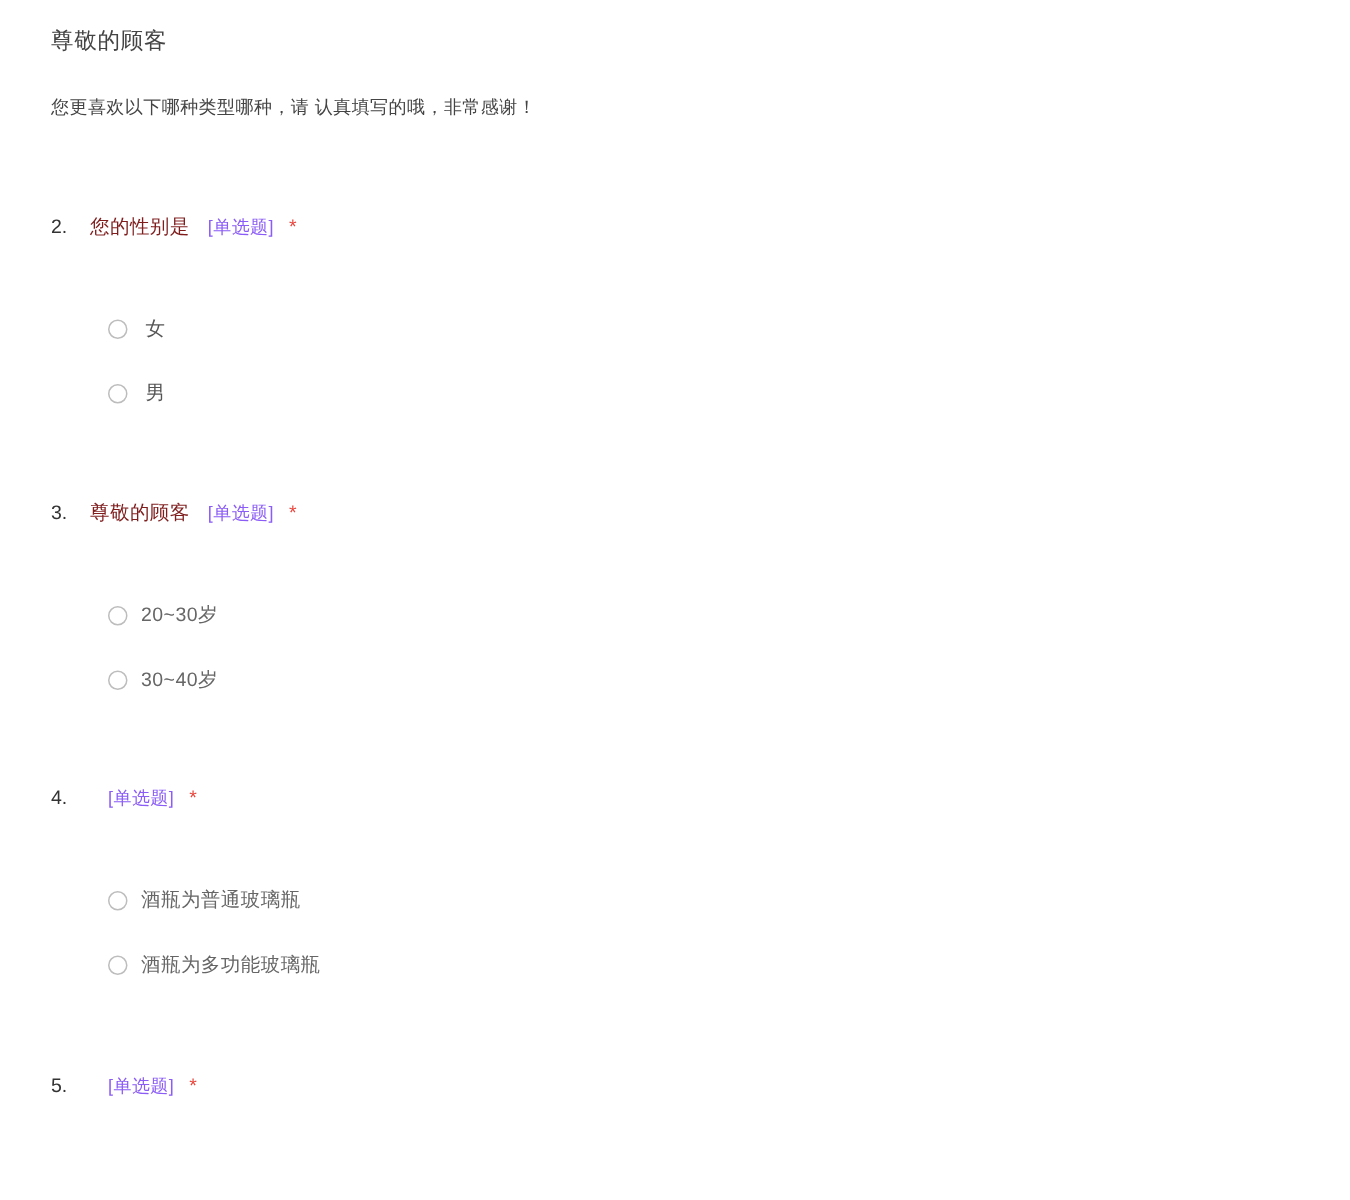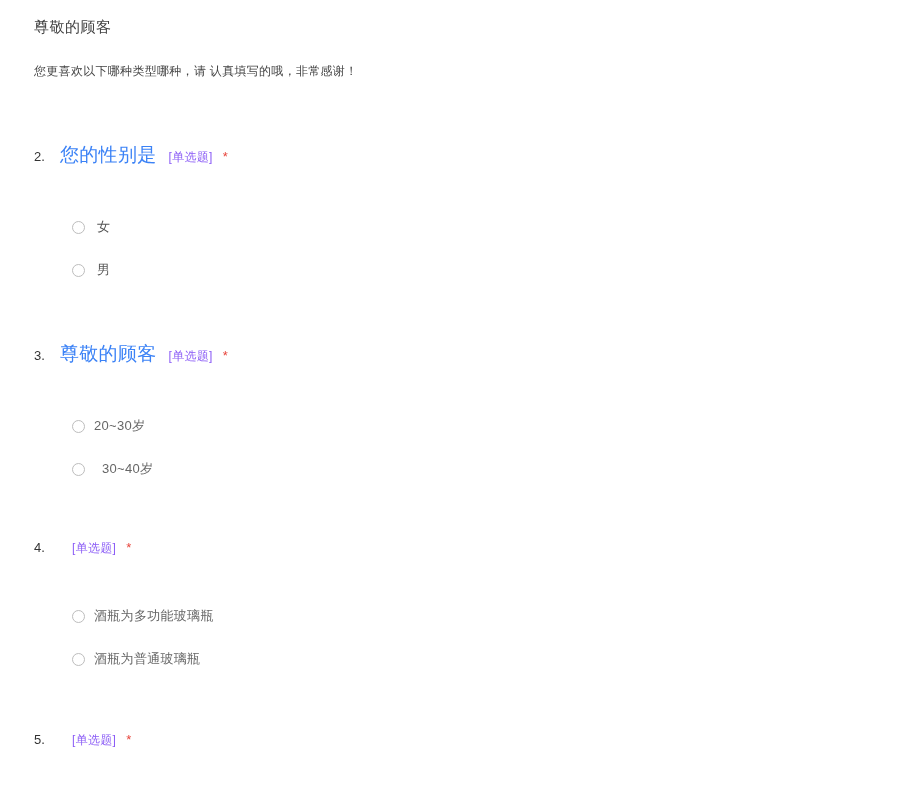--- a/index.html
+++ b/index.html
@@ -46,22 +46,22 @@
     font-size: 13px;
     color: #333333;
   }
   .q-num {
     width: 26px;
     flex: 0 0 26px;
     color: #333333;
     font-size: 13px;
   }
   .q-title {
-    color: #3b82f6;
-    font-size: 19px;
+    color: #7f1d1d;
+    font-size: 13px;
     letter-spacing: 0.3px;
   }
   .q-type {
     color: #8b5cf6;
     font-size: 12px;
     margin-left: 12px;
     letter-spacing: 0.3px;
   }
   .q-required {
     color: #e8453c;
@@ -98,21 +98,21 @@
     color: #666666;
     margin-left: 9px;
   }
   
   #q-gender { margin-top: 62px; }
   #q-gender .options { margin-top: 48px; }
   #q-gender .option + .option { margin-top: 21px; }
 
   #q-age { margin-top: 60px; }
   #q-age .options { margin-top: 48px; }
-  #q-age .option + .option { margin-top: 21px; gap: 8px; }
+  #q-age .option + .option { margin-top: 21px; }
 
   #q-wine-type { margin-top: 60px; }
   #q-wine-type .options { margin-top: 48px; }
   #q-wine-type .option + .option { margin-top: 21px; }
 
   #q-package { margin-top: 62px; }
 </style>
 </head>
 <body>
 
@@ -162,25 +162,25 @@
 
   <div class="question" id="q-wine-type">
     <div class="q-head">
       <span class="q-num">4.</span>
       <span class="q-type">[单选题]</span>
       <span class="q-required">*</span>
     </div>
     <ul class="options">
       <li class="option">
         <span class="radio"></span>
-        <span class="option-label muted">酒瓶为多功能玻璃瓶</span>
+        <span class="option-label muted">酒瓶为普通玻璃瓶</span>
       </li>
       <li class="option">
         <span class="radio"></span>
-        <span class="option-label muted">酒瓶为普通玻璃瓶</span>
+        <span class="option-label muted">酒瓶为多功能玻璃瓶</span>
       </li>
     </ul>
   </div>
 
   <div class="question" id="q-package">
     <div class="q-head">
       <span class="q-num">5.</span>
       <span class="q-type">[单选题]</span>
       <span class="q-required">*</span>
     </div>

